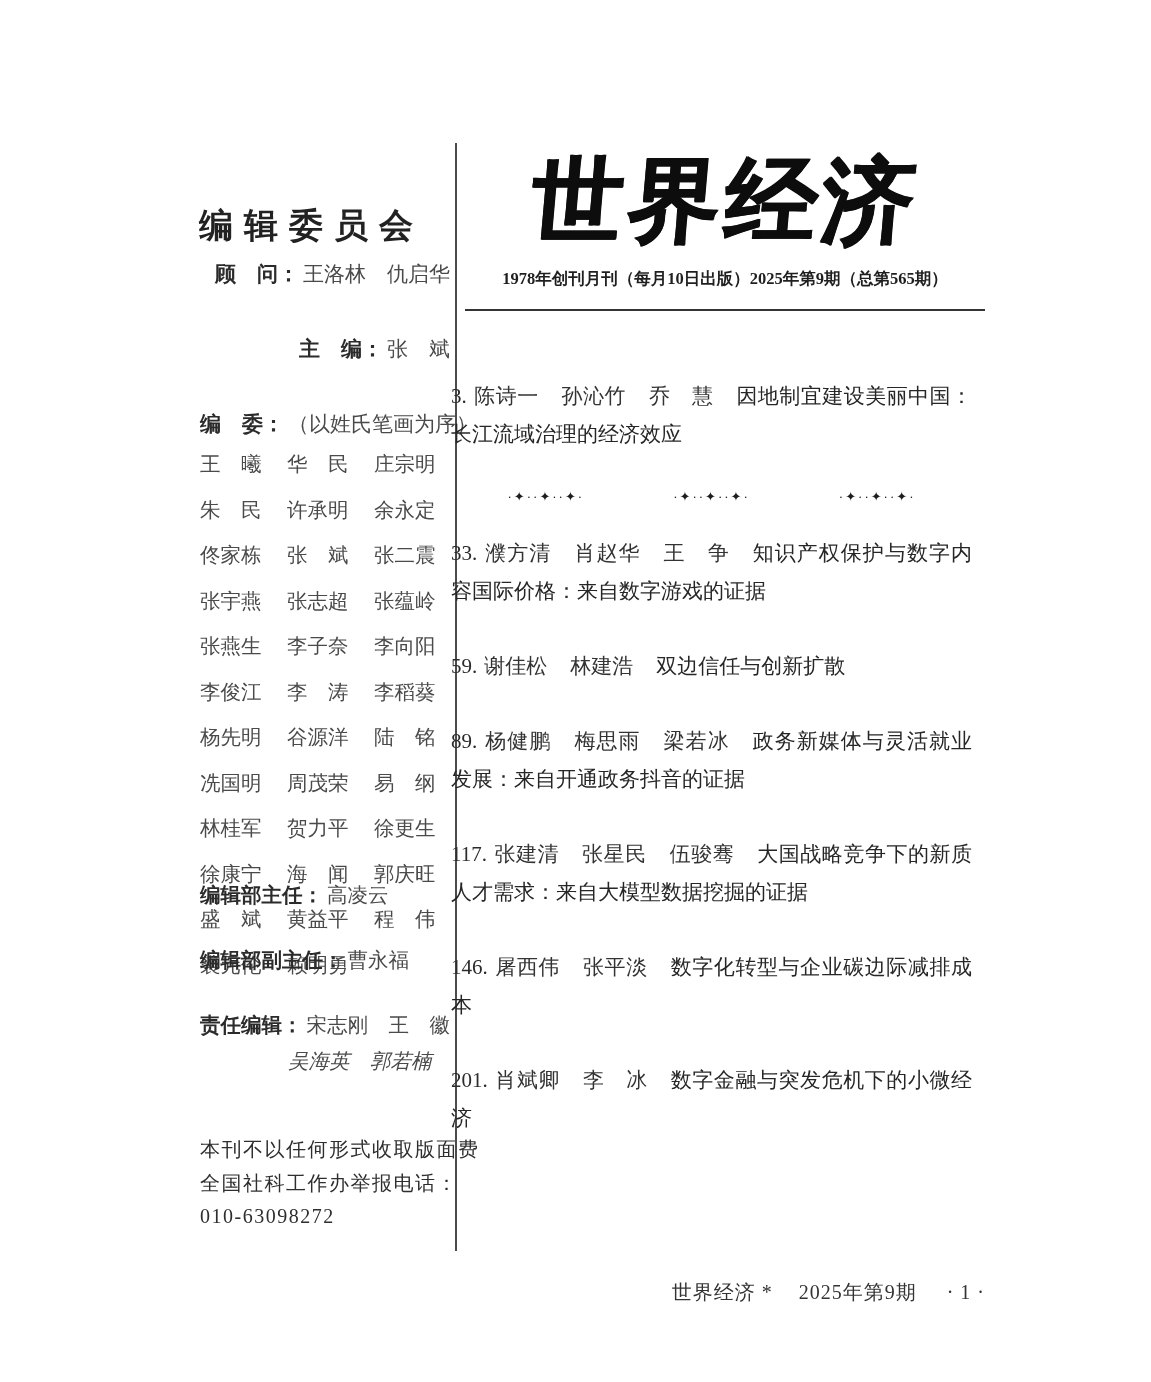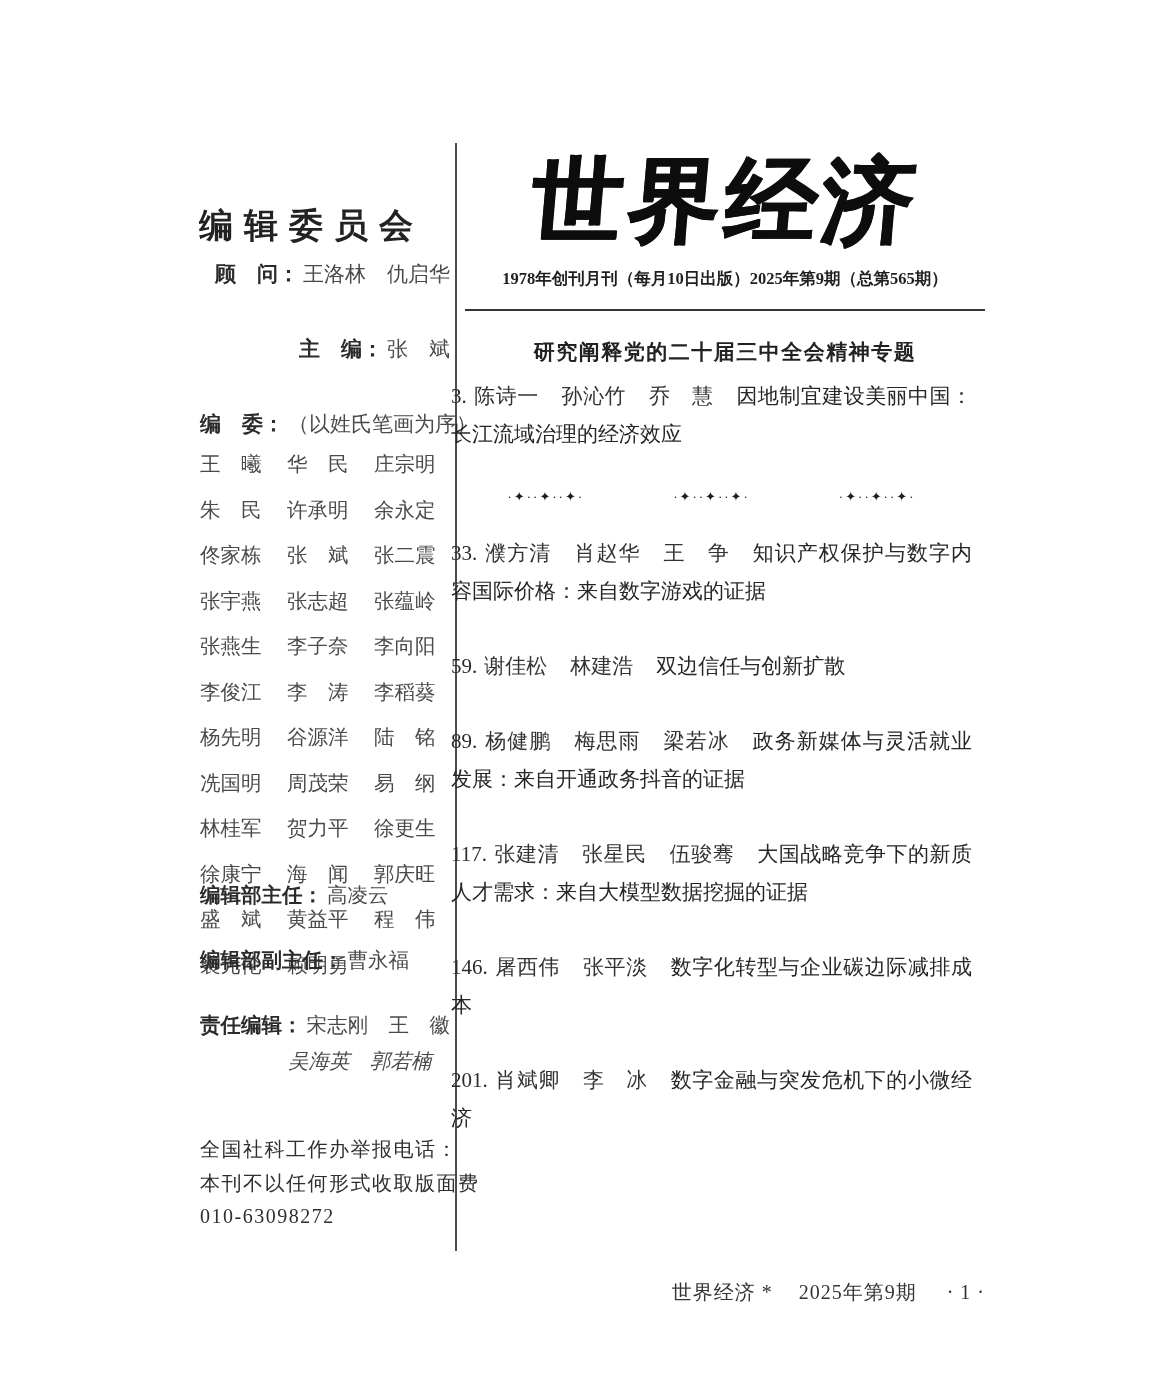--- a/index.html
+++ b/index.html
@@ -139,36 +139,35 @@
       <span class="member-name">裘元伦</span>
       <span class="member-name">赖明勇</span>
     </div>
   <div class="staff" id="staff">
       <div class="staff-row"><span class="ed-label">编辑部主任：</span><span class="ed-value">高凌云</span></div>
       <div class="staff-row"><span class="ed-label">编辑部副主任：</span><span class="ed-value">曹永福</span></div>
       <div class="staff-row"><span class="ed-label">责任编辑：</span><span class="ed-value">宋志刚　王　徽</span></div>
       <div class="staff-cont">吴海英　郭若楠</div>
     </div>
   <div class="notice" id="notice">
+      <div class="notice-line">本刊不以任何形式收取版面费</div>
       <div class="notice-line">全国社科工作办举报电话：</div>
-      <div class="notice-line">本刊不以任何形式收取版面费</div>
       <div class="notice-line">010-63098272</div>
     </div>
 
   <div class="vline"></div>
 
   <div class="cal-title">世界经济</div>
   <div class="publine" id="publine">
       <span class="pub-seg">1978年创刊</span>
       <span class="pub-seg">月刊（每月10日出版）</span>
       <span class="pub-seg">2025年第9期</span>
       <span class="pub-seg">（总第565期）</span>
     </div>
   <hr class="rule">
-  <div class="section-heading">研究阐释党的二十届三中全会精神专题</div>
   <div class="toc" id="toc">
       <div class="entry"><span class="entry-num">3.</span><span class="entry-author">陈诗一</span><span class="entry-author">孙沁竹</span><span class="entry-author">乔　慧</span><span class="entry-title">因地制宜建设美丽中国：长江流域治理的经济效应</span></div>
       <div class="ornament">
         <span class="orn-group">·✦··✦··✦·</span>
         <span class="orn-group">·✦··✦··✦·</span>
         <span class="orn-group">·✦··✦··✦·</span>
       </div>
       <div class="entry"><span class="entry-num">33.</span><span class="entry-author">濮方清</span><span class="entry-author">肖赵华</span><span class="entry-author">王　争</span><span class="entry-title">知识产权保护与数字内容国际价格：来自数字游戏的证据</span></div>
       <div class="entry"><span class="entry-num">59.</span><span class="entry-author">谢佳松</span><span class="entry-author">林建浩</span><span class="entry-title">双边信任与创新扩散</span></div>
       <div class="entry"><span class="entry-num">89.</span><span class="entry-author">杨健鹏</span><span class="entry-author">梅思雨</span><span class="entry-author">梁若冰</span><span class="entry-title">政务新媒体与灵活就业发展：来自开通政务抖音的证据</span></div>

